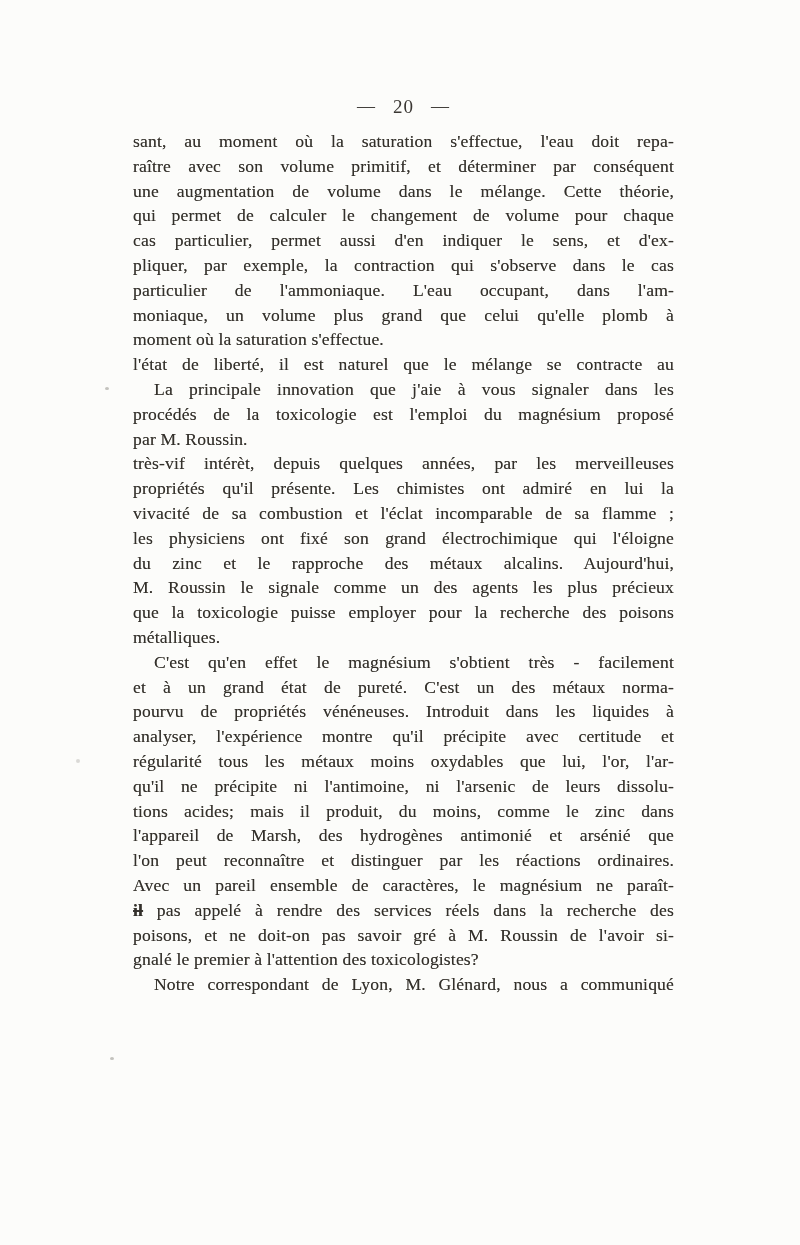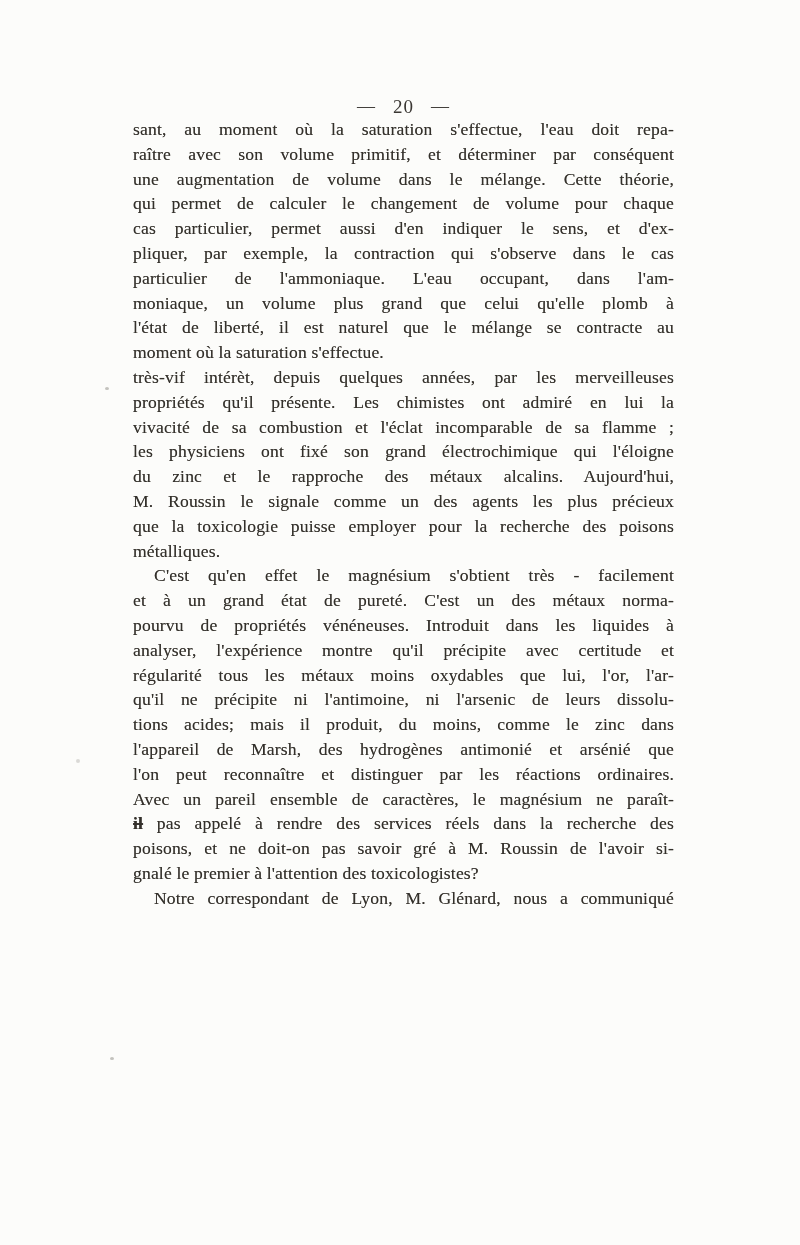--- a/index.html
+++ b/index.html
@@ -30,21 +30,21 @@
     color: #3a3733;
     letter-spacing: 1px;
   }
   .page-header .dash {
     position: relative;
     top: -1px;
     font-size: 18px;
   }
   .text-block {
     position: absolute;
-    top: 117px;
+    top: 129px;
     left: 133px;
     width: 541px;
     font-size: 17.6px;
     line-height: 24.8px;
     letter-spacing: 0.15px;
     text-shadow: 0 0 0.6px rgba(64, 58, 50, 0.55);
   }
   .paragraph {
     margin: 0;
   }
@@ -89,22 +89,27 @@
   <div class="text-block" id="text-block">
       <div class="paragraph">
         <div class="line">sant, au moment où la saturation s'effectue, l'eau doit repa-</div>
         <div class="line">raître avec son volume primitif, et déterminer par conséquent</div>
         <div class="line">une augmentation de volume dans le mélange. Cette théorie,</div>
         <div class="line">qui permet de calculer le changement de volume pour chaque</div>
         <div class="line">cas particulier, permet aussi d'en indiquer le sens, et d'ex-</div>
         <div class="line">pliquer, par exemple, la contraction qui s'observe dans le cas</div>
         <div class="line">particulier de l'ammoniaque. L'eau occupant, dans l'am-</div>
         <div class="line">moniaque, un volume plus grand que celui qu'elle plomb à</div>
+        <div class="line last">moment où la saturation s'effectue.</div>
         <div class="line">l'état de liberté, il est naturel que le mélange se contracte au</div>
-        <div class="line last">moment où la saturation s'effectue.</div>
+      </div>
+      <div class="paragraph">
+        <div class="line indent">La principale innovation que j'aie à vous signaler dans les</div>
+        <div class="line">procédés de la toxicologie est l'emploi du magnésium proposé</div>
+        <div class="line last">par M. Roussin.</div>
       </div>
       <div class="paragraph">
         <div class="line">très-vif intérèt, depuis quelques années, par les merveilleuses</div>
         <div class="line">propriétés qu'il présente. Les chimistes ont admiré en lui la</div>
         <div class="line">vivacité de sa combustion et l'éclat incomparable de sa flamme ;</div>
         <div class="line">les physiciens ont fixé son grand électrochimique qui l'éloigne</div>
         <div class="line">du zinc et le rapproche des métaux alcalins. Aujourd'hui,</div>
         <div class="line">M. Roussin le signale comme un des agents les plus précieux</div>
         <div class="line">que la toxicologie puisse employer pour la recherche des poisons</div>
         <div class="line last">métalliques.</div>

